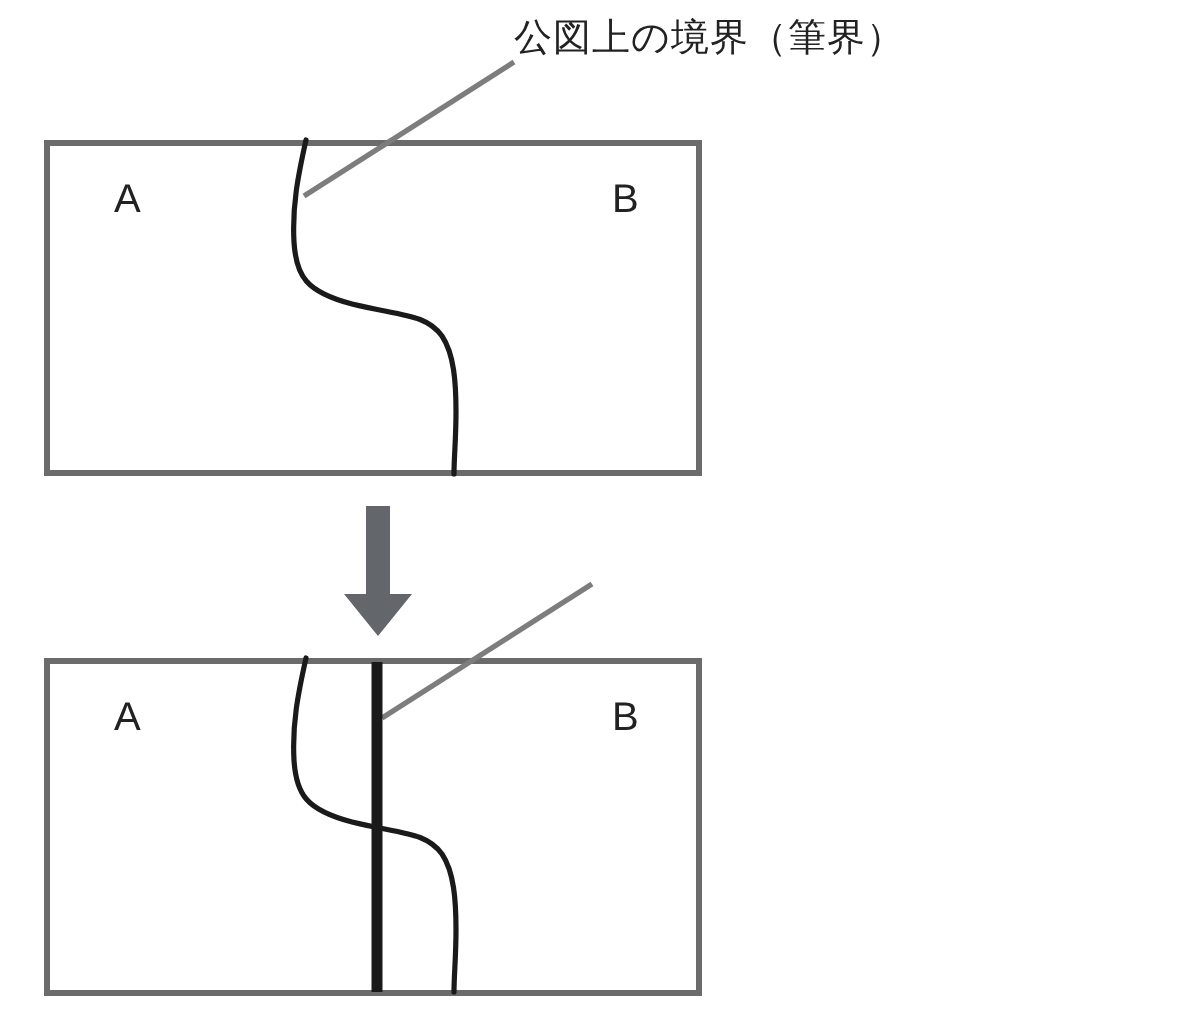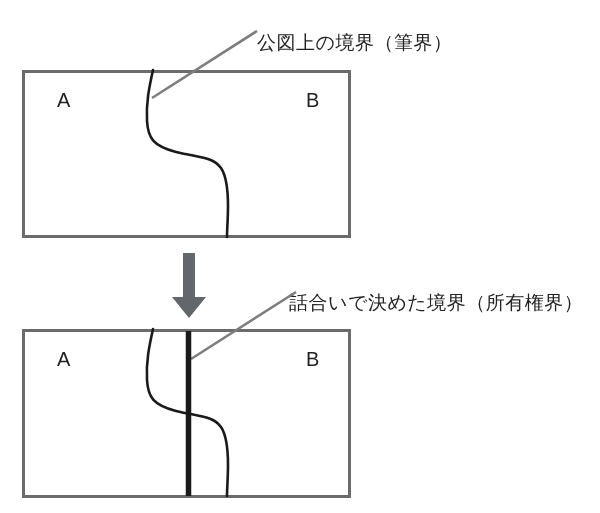--- a/index.html
+++ b/index.html
@@ -19,21 +19,20 @@
     background: var(--background);
     font-family: "Liberation Sans", "DejaVu Sans", sans-serif;
     overflow: hidden;
   }
   .caption {
     position: absolute;
     font-size: 19px;
     letter-spacing: 0.5px;
     color: var(--text-black);
     white-space: nowrap;
-    margin-top: 24px;
   }
   .caption-top { left: 257px; top: 6px; }
   .caption-bottom { left: 289px; top: 266px; }
   .parcel-rect {
     position: absolute;
     left: 22px;
     width: 329px;
     border: 3px solid var(--border-gray);
     background: transparent;
   }
@@ -72,21 +71,20 @@
   }
   .down-arrow { fill: var(--arrow-gray); }
 </style>
 </head>
 <body>
 
 <div class="canvas">
 
   <div class="caption caption-top">公図上の境界（筆界）</div>
 
-  <div class="caption caption-bottom">話合いで決めた境界（所有権界）</div>
 
   <div class="parcel-rect rect-top">
     <span class="parcel-label parcel-a">A</span>
     <span class="parcel-label parcel-b">B</span>
   </div>
 
   <div class="parcel-rect rect-bottom">
     <span class="parcel-label parcel-a">A</span>
     <span class="parcel-label parcel-b">B</span>
   </div>

